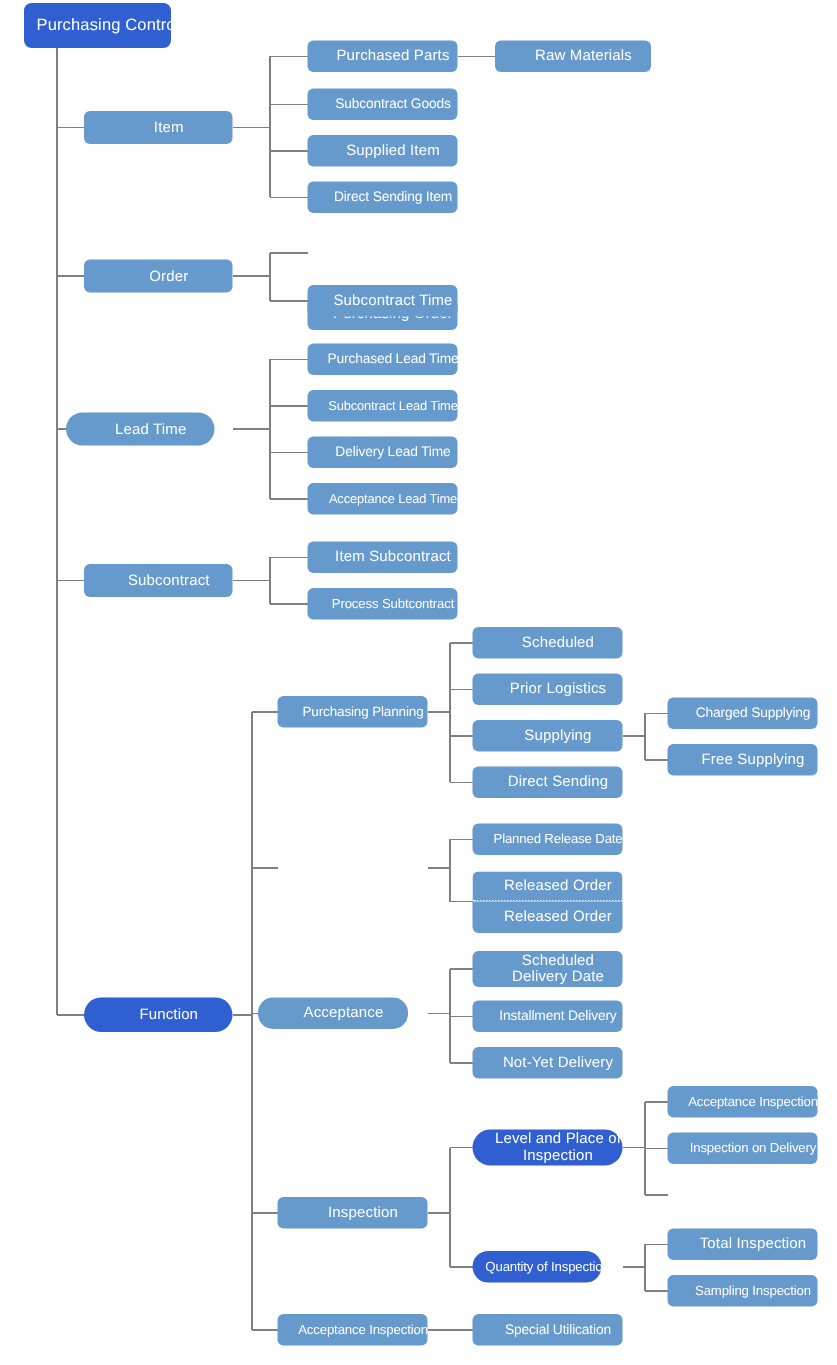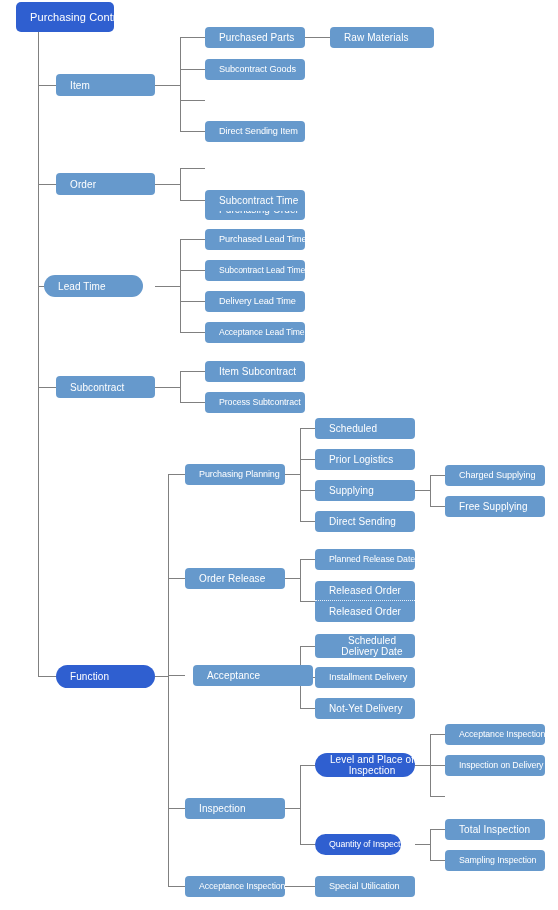--- a/index.html
+++ b/index.html
@@ -22,21 +22,21 @@
     top: 0;
     width: 558px;
     height: 910px;
     pointer-events: none;
   }
   .node {
     position: absolute;
     box-sizing: border-box;
     display: flex;
     align-items: center;
-    justify-content: flex-start;
+    justify-content: center;
     text-align: center;
     color: #ffffff;
     font-size: 10px;
     line-height: 11px;
     letter-spacing: 0.1px;
     border-radius: 4px;
     background: #6699cc;
     white-space: nowrap;
     overflow: visible;
     z-index: 2;
@@ -175,20 +175,23 @@
   </div>
   <div class="node" style="left:205px; top:27px; width:100px; height:21px;">
     <span>Purchased Parts</span>
   </div>
   <div class="node" style="left:330px; top:27px; width:104px; height:21px;">
     <span>Raw Materials</span>
   </div>
   <div class="node tight" style="left:205px; top:59px; width:100px; height:21px;">
     <span>Subcontract Goods</span>
   </div>
+  <div class="node" style="left:205px; top:90px; width:100px; height:21px;">
+    <span>Supplied Item</span>
+  </div>
   <div class="node tight" style="left:205px; top:121px; width:100px; height:21px;">
     <span>Direct Sending Item</span>
   </div>
 
   <div class="node" style="left:56px; top:173px; width:99px; height:22px;">
     <span>Order</span>
   </div>
   <div class="node" style="left:205px; top:158px; width:100px; height:21px;margin-top:41px;">
     <span>Purchasing Order</span>
   </div>
@@ -241,34 +244,31 @@
   <div class="node" style="left:315px; top:511px; width:100px; height:21px;">
     <span>Direct Sending</span>
   </div>
   <div class="node tight" style="left:445px; top:465px; width:100px; height:21px;">
     <span>Charged Supplying</span>
   </div>
   <div class="node" style="left:445px; top:496px; width:100px; height:21px;">
     <span>Free Supplying</span>
   </div>
 
-  <div class="node" style="left:185px; top:568px; width:100px; height:21px;">
-    <span>Order Release</span>
-  </div>
   <div class="node tight" style="left:315px; top:549px; width:100px; height:21px; font-size:8.8px;">
     <span>Planned Release Date</span>
   </div>
   <div class="node stack-top" style="left:315px; top:581px; width:100px; height:20px;">
     <span>Released Order</span>
   </div>
   <div class="node stack-bottom" style="left:315px; top:601px; width:100px; height:21px;">
     <span>Released Order</span>
   </div>
 
-  <div class="node" style="left:193px; top:665px; width:120px; height:21px;">
+  <div class="node" style="left:172px; top:665px; width:100px; height:21px;border-radius:10px;">
     <span>Acceptance</span>
   </div>
   <div class="node two-line" style="left:315px; top:634px; width:100px; height:24px;">
     <span>Scheduled Delivery Date</span>
   </div>
   <div class="node tight" style="left:315px; top:667px; width:100px; height:21px;">
     <span>Installment Delivery</span>
   </div>
   <div class="node" style="left:315px; top:698px; width:100px; height:21px;">
     <span>Not-Yet Delivery</span>

